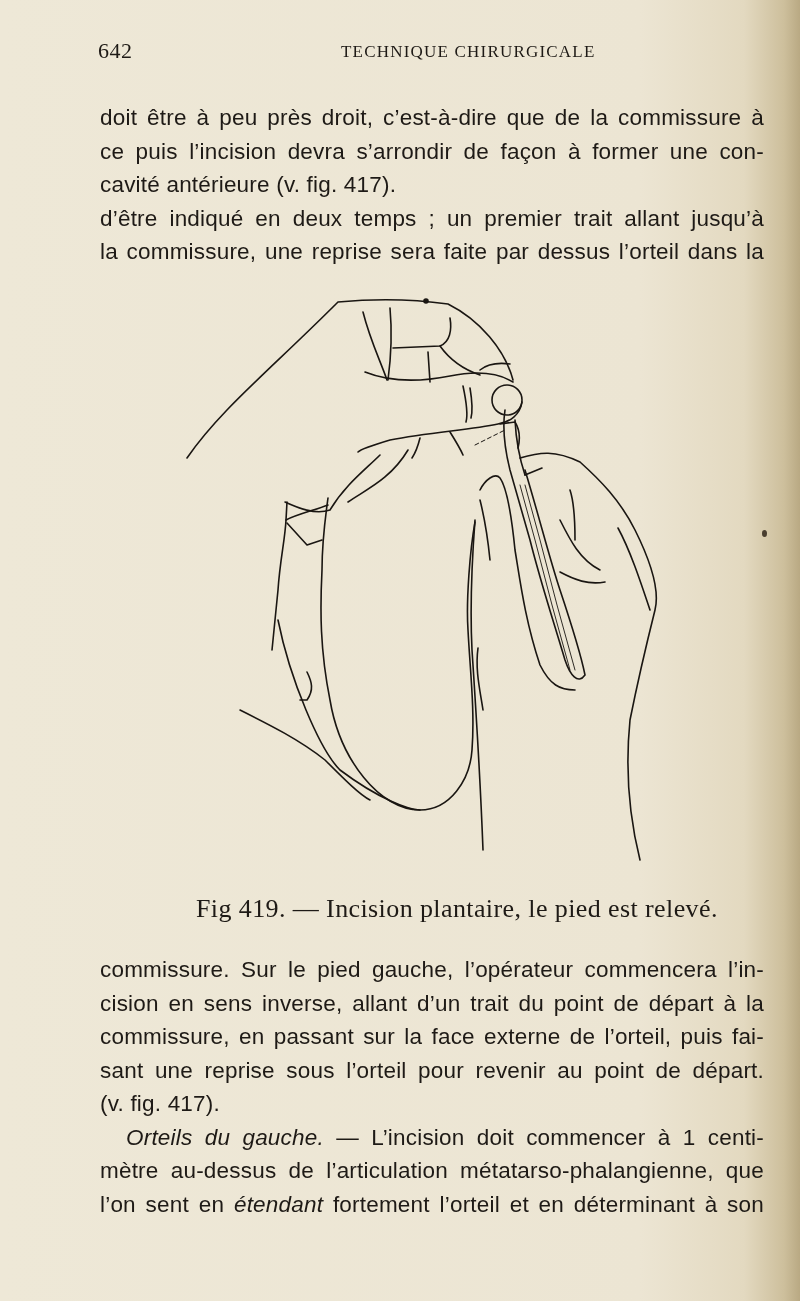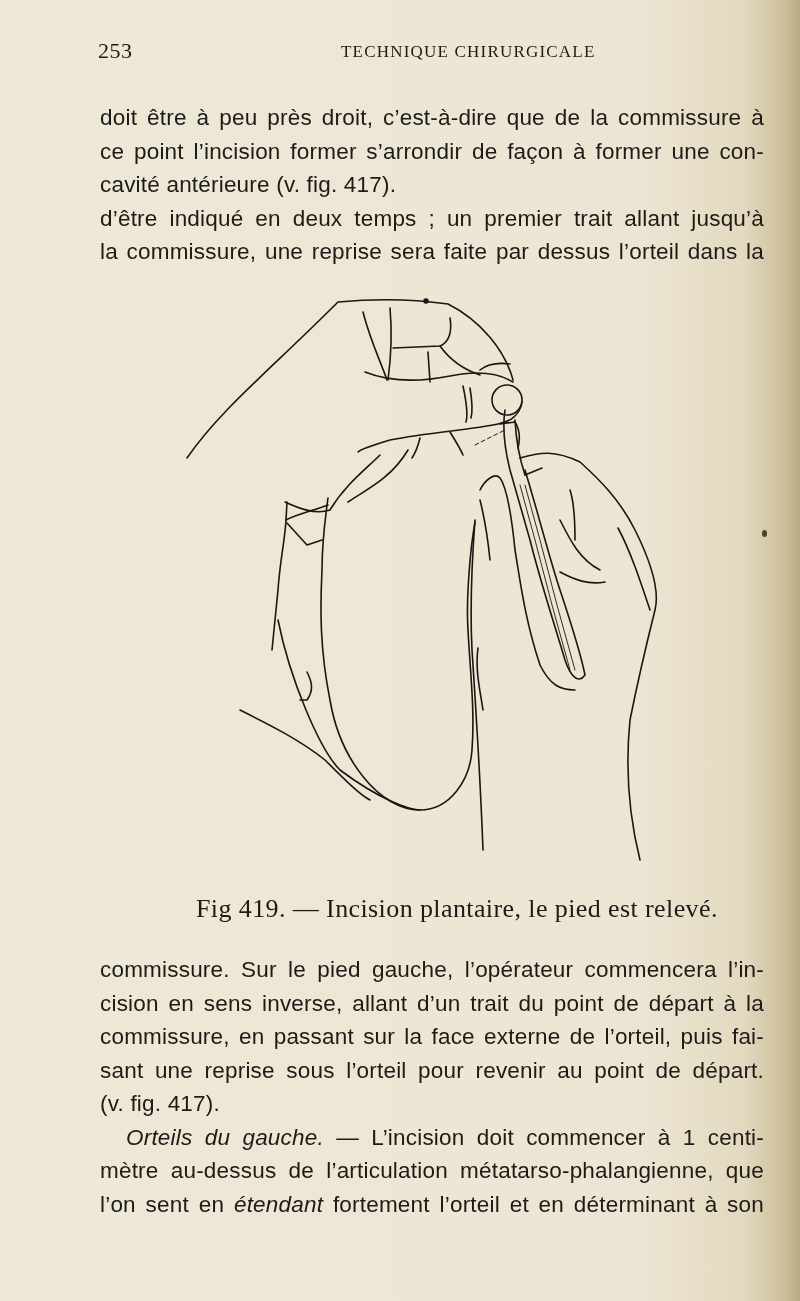--- a/index.html
+++ b/index.html
@@ -48,27 +48,27 @@
     font-size: 26px; letter-spacing: 0.4px;
   }
   .spot { position: absolute; width: 5px; height: 7px; background: #4a3f30; border-radius: 50%; }
 </style>
 </head>
 <body>
 
 <div class="page">
 
   <div class="running-head">
-    <span class="page-number">253</span>
+    <span class="page-number">642</span>
     <span class="running-title">TECHNIQUE CHIRURGICALE</span>
   </div>
 
   <div class="text-block block1">
     <span class="line">doit être à peu près droit, c’est-à-dire que de la commissure à</span>
-    <span class="line">ce point l’incision former s’arrondir de façon à former une con-</span>
+    <span class="line">ce puis l’incision devra s’arrondir de façon à former une con-</span>
     <span class="line last">cavité antérieure (v. fig. 417).</span>
     <span class="line">d’être indiqué en deux temps ; un premier trait allant jusqu’à</span>
     <span class="line">la commissure, une reprise sera faite par dessus l’orteil dans la</span>
   </div>
 
   <div class="figure">
     <svg viewBox="0 0 520 600" fill="none" stroke="#1a1612" stroke-width="1.6" stroke-linecap="round" stroke-linejoin="round">
 
       <path d="M7 168 C40 120, 90 80, 158 12 C200 8, 240 10, 268 14 C300 30, 325 60, 333 90"></path>
       <path d="M183 22 C190 50, 200 70, 207 90"></path>

